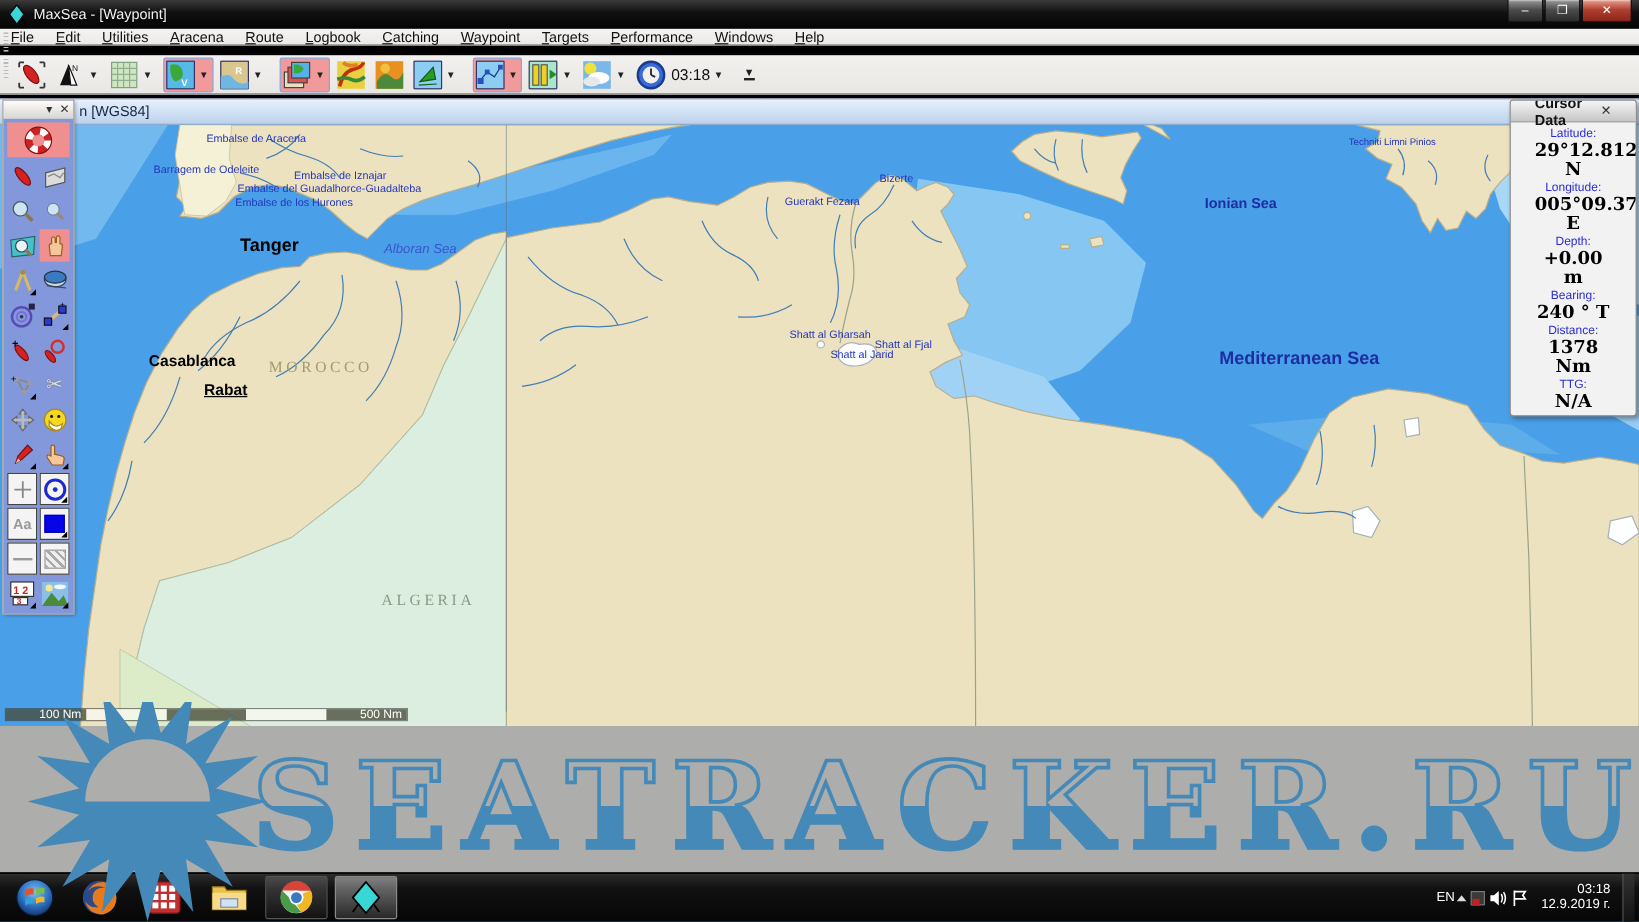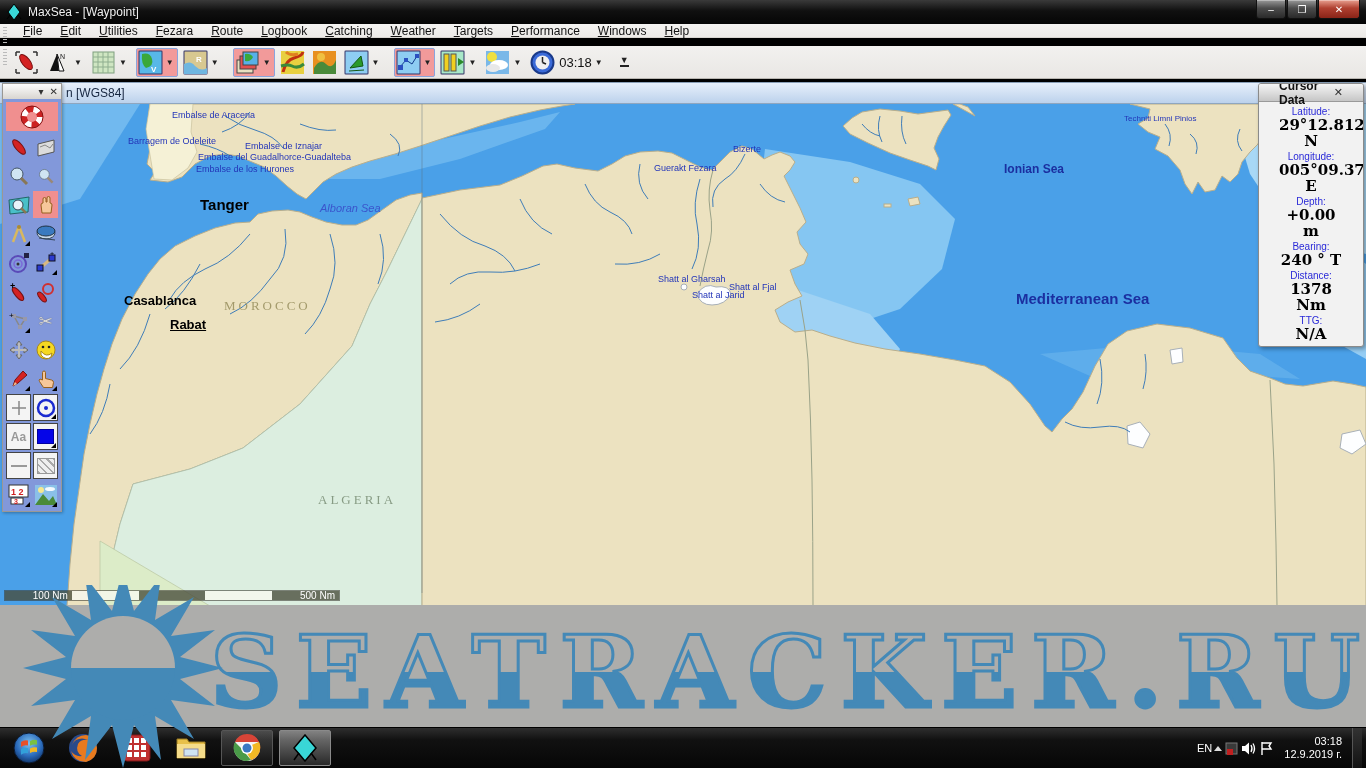--- a/index.html
+++ b/index.html
@@ -15,21 +15,21 @@
   .win-controls { position:absolute; right:6px; top:0; display:flex; }
   .win-btn { width:30px; height:19px; border:1px solid #111; border-top:none;
     background:linear-gradient(#9a9a9a,#4c4c4c 45%,#2a2a2a); color:#fff; font-size:10px;
     display:flex; align-items:center; justify-content:center; border-radius:0 0 3px 3px; margin-left:1px;
     box-shadow:inset 0 1px 0 rgba(255,255,255,.35); }
   .win-btn.close { width:42px; background:linear-gradient(#e8a090,#b04030 45%,#8a2418); }
 
   
   .menubar { position:absolute; left:0; top:24px; width:1366px; height:14px;
     background:linear-gradient(#f4f3f1,#eceae7); border-bottom:1px solid #d8d5d0;
-    display:flex; align-items:center; padding-left:14px; }
+    display:flex; align-items:center; }
   .grip { position:absolute; left:3px; top:3px; width:4px; height:16px;
     background:repeating-linear-gradient(#bbb 0 1px,transparent 1px 3px); }
   .menu-item { display:inline-block; font-size:12px; color:#111; padding:3px 9px; cursor:default; }
   .menu-item::first-letter { text-decoration:underline; }
 
   
   .toolbar { position:absolute; left:0; top:46px; width:1366px; height:33px;
     background:linear-gradient(#f2f1ef,#e9e7e4); border-bottom:1px solid #b9b6b1;
     display:flex; align-items:center; padding-left:14px; }
   .tb-group { display:flex; align-items:center; margin-right:7px; }
@@ -130,25 +130,25 @@
       <div class="win-btn">❐</div>
       <div class="win-btn close">✕</div>
     </div>
   </div>
 
   <div class="menubar">
     <div class="grip"></div>
     <span class="menu-item">File</span>
     <span class="menu-item">Edit</span>
     <span class="menu-item">Utilities</span>
-    <span class="menu-item">Fezara</span>
+    <span class="menu-item">Aracena</span>
     <span class="menu-item">Route</span>
     <span class="menu-item">Logbook</span>
     <span class="menu-item">Catching</span>
-    <span class="menu-item">Weather</span>
+    <span class="menu-item">Waypoint</span>
     <span class="menu-item">Targets</span>
     <span class="menu-item">Performance</span>
     <span class="menu-item">Windows</span>
     <span class="menu-item">Help</span>
   </div>
 
   <div class="toolbar">
     <div class="grip"></div>
 
     <div class="tb-group">

